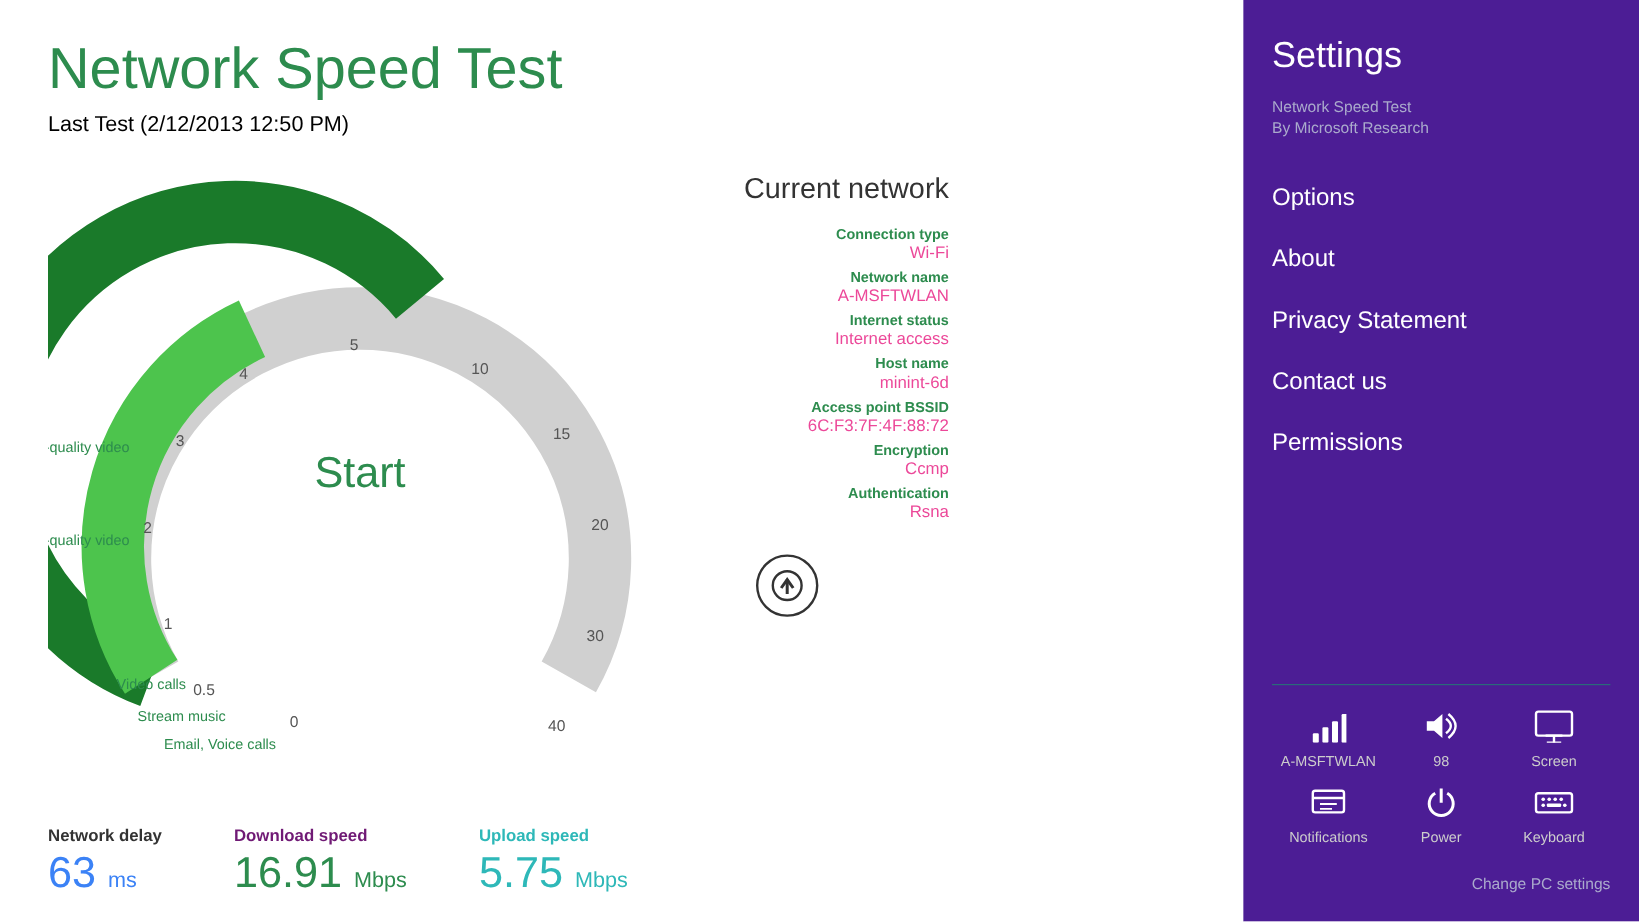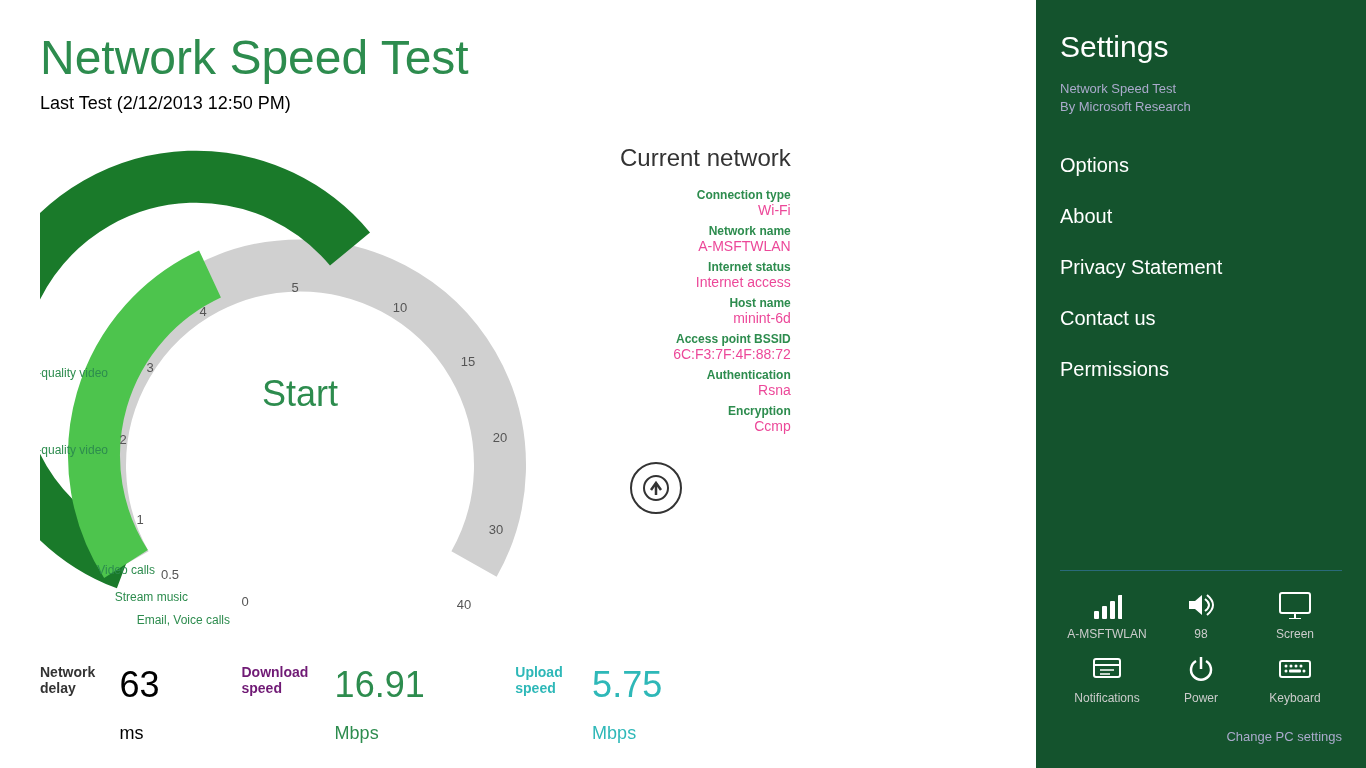--- a/index.html
+++ b/index.html
@@ -130,21 +130,21 @@
       bottom: 20px;
       left: 40px;
       right: 340px;
       display: flex;
       align-items: flex-end;
       gap: 60px;
     }
 
     .stat-block {
       display: flex;
-      flex-direction: row;
+      flex-direction: column;
     }
 
     .stat-label {
       font-size: 14px;
       color: #333;
       font-weight: 600;
       margin-bottom: 2px;
     }
 
     .stat-value {
@@ -152,26 +152,26 @@
       font-weight: 200;
     }
 
     .stat-unit {
       font-size: 18px;
       font-weight: 300;
     }
 
     .stat-value.green { color: #2d8c4e; }
     .stat-value.teal { color: #2eb8b8; }
-    .stat-value.dark { color: #000000; }
+    .stat-value.dark { color: #3b82f6; }
 
     
     .sidebar {
       width: 330px;
-      background: #14532d;
+      background: #4c1d95;
       color: #fff;
       height: 768px;
       display: flex;
       flex-direction: column;
       padding: 30px 24px 0 24px;
       flex-shrink: 0;
     }
 
     .sidebar-title {
       font-size: 30px;
@@ -322,26 +322,26 @@
       </div>
       <div class="info-row">
         <div class="info-label">Host name</div>
         <div class="info-value">minint-6d</div>
       </div>
       <div class="info-row">
         <div class="info-label">Access point BSSID</div>
         <div class="info-value">6C:F3:7F:4F:88:72</div>
       </div>
       <div class="info-row">
+        <div class="info-label">Encryption</div>
+        <div class="info-value">Ccmp</div>
+      </div>
+      <div class="info-row">
         <div class="info-label">Authentication</div>
         <div class="info-value">Rsna</div>
-      </div>
-      <div class="info-row">
-        <div class="info-label">Encryption</div>
-        <div class="info-value">Ccmp</div>
       </div>
 
       <div class="upload-btn" style="margin-top:28px;">
         <svg viewBox="0 0 28 28" fill="none" stroke="#333" stroke-width="2.5">
           <circle cx="14" cy="14" r="12" stroke="#333" stroke-width="2"></circle>
           <polyline points="9,16 14,9 19,16" stroke="#333" stroke-width="2.5" fill="none"></polyline>
           <line x1="14" y1="9" x2="14" y2="21" stroke="#333" stroke-width="2.5"></line>
         </svg>
       </div>
     </div>

